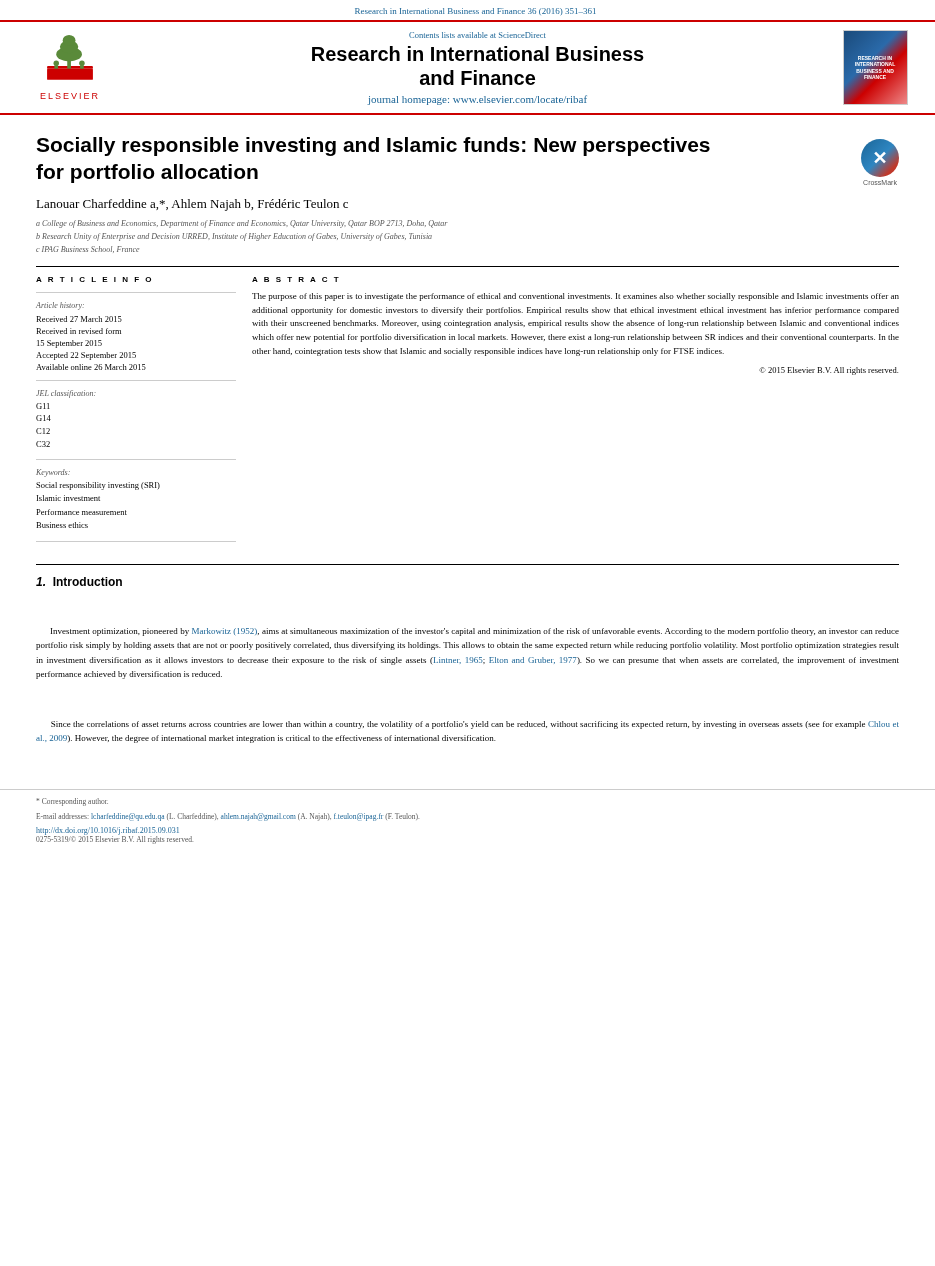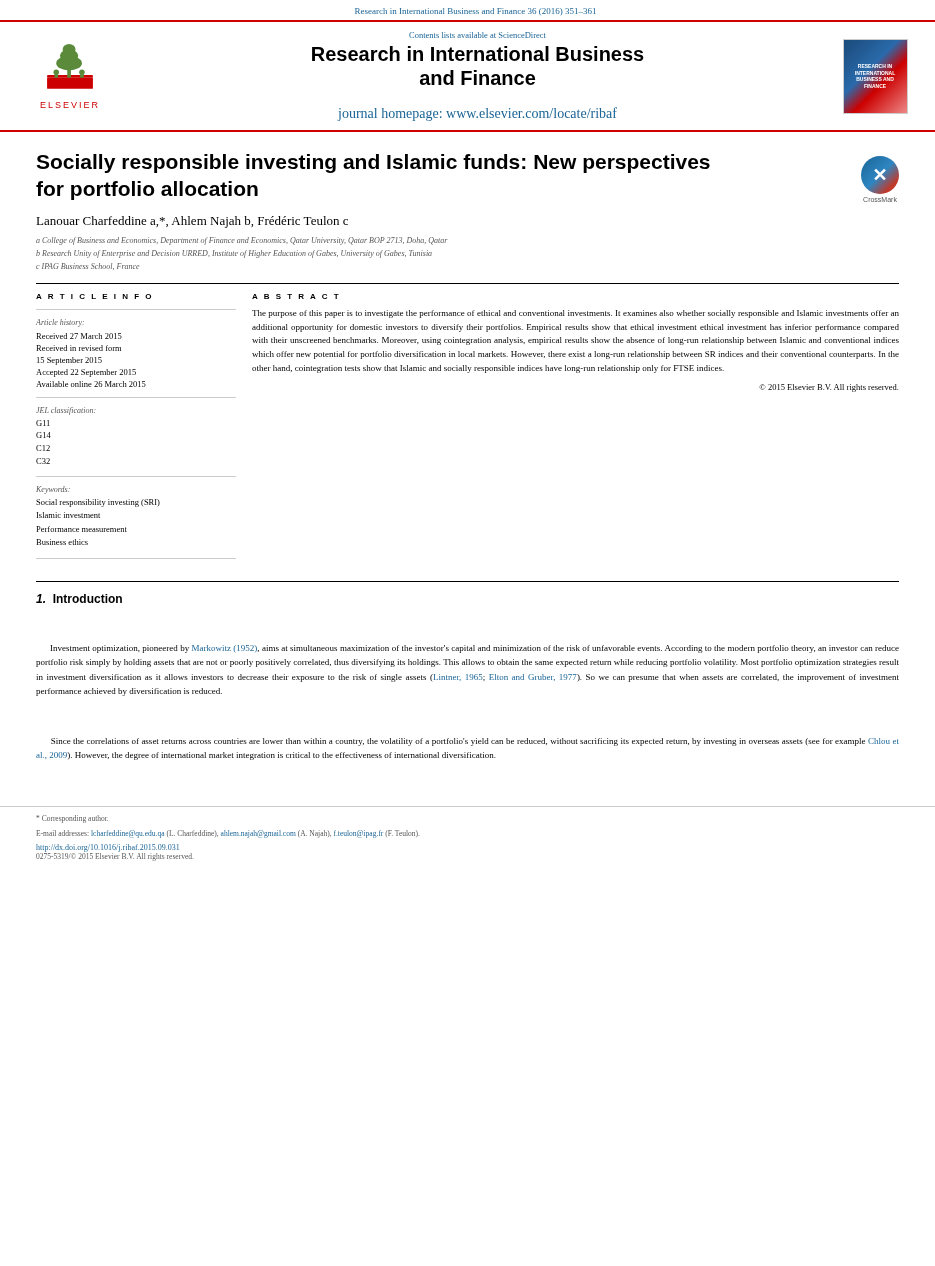--- a/index.html
+++ b/index.html
@@ -65,23 +65,23 @@
     }
     .contents-line span { color: #1a6496; }
     .journal-title-main {
       font-size: 20px;
       font-weight: bold;
       color: #000;
       line-height: 1.2;
       font-family: Arial, sans-serif;
     }
     .journal-homepage {
-      font-size: 14px;
-      color: #555;
-      margin-top: 16px;
+      font-size: 11px;
+      color: #555;
+      margin-top: 3px;
     }
     .journal-homepage span { color: #1a6496; }
     .logo-right {
       width: 80px;
       flex-shrink: 0;
       display: flex;
       align-items: center;
       justify-content: center;
     }
     .journal-cover-thumb {

